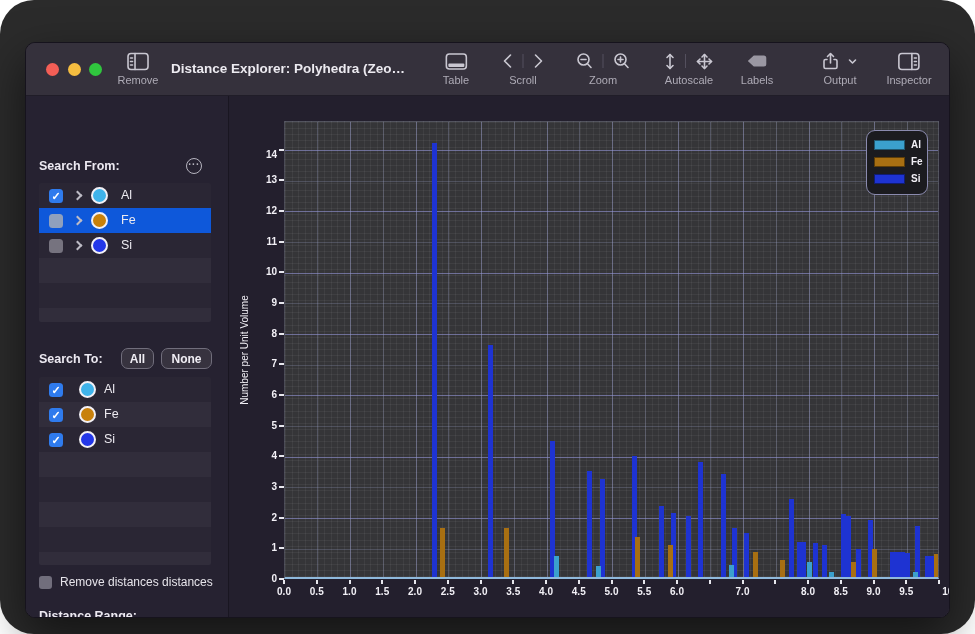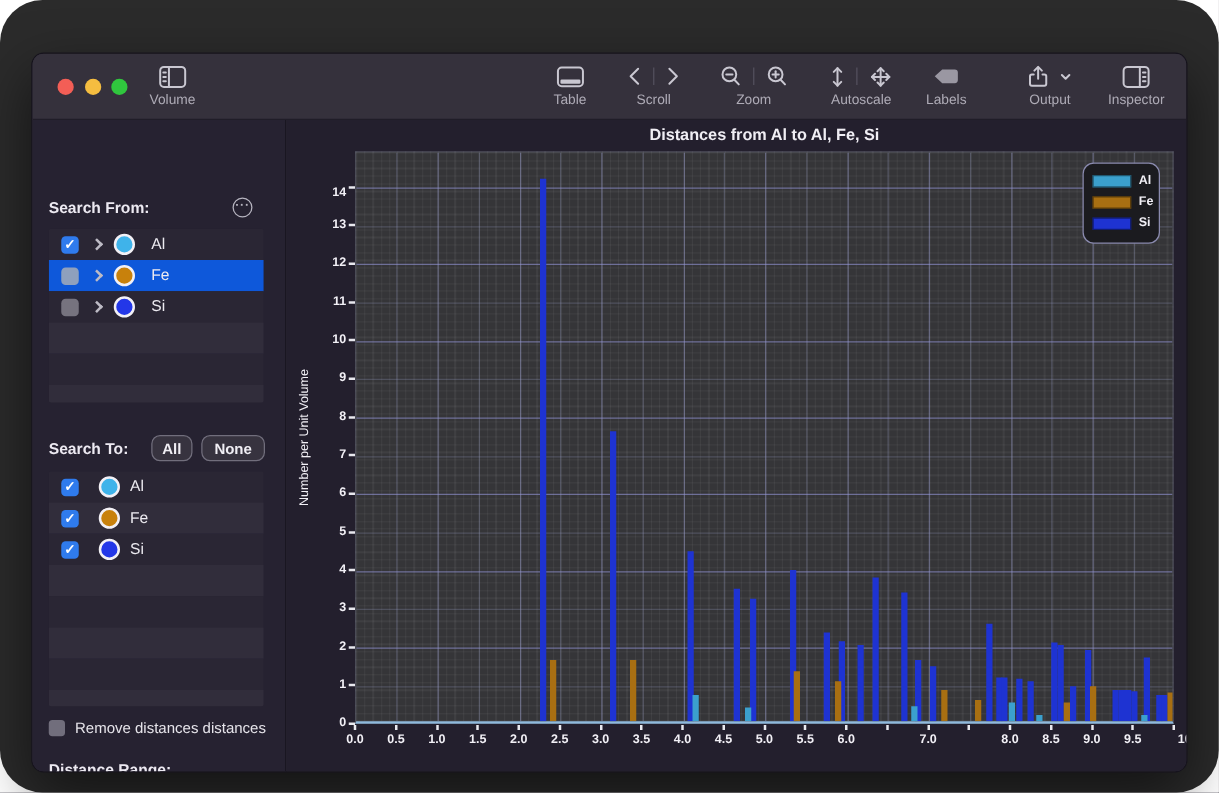--- a/index.html
+++ b/index.html
@@ -75,23 +75,24 @@
     <div class="titem" style="left:112px;">
       <div class="ticon">
         <svg width="23" height="19">
             <rect class="istroke" x="1.5" y="1.5" width="20" height="16" rx="3"></rect>
             <line class="istroke" x1="8.5" y1="1.5" x2="8.5" y2="17.5"></line>
             <line class="istroke" x1="4" y1="6" x2="6" y2="6"></line>
             <line class="istroke" x1="4" y1="9.5" x2="6" y2="9.5"></line>
             <line class="istroke" x1="4" y1="13" x2="6" y2="13"></line>
           </svg>
       </div>
-      <div class="tlabel">Volume</div>
-    </div>
-
+      <div class="tlabel">Remove</div>
+    </div>
+
+    <div id="win-title">Distance Explorer: Polyhedra (Zeo…</div>
 
     <div class="titem" style="left:430px;">
       <div class="ticon">
         <svg width="23" height="19">
             <rect class="istroke" x="1.5" y="2" width="20" height="15" rx="3"></rect>
             <rect x="3.5" y="11.5" width="16" height="3.5" rx="1" fill="#c9c7d1"></rect>
           </svg>
       </div>
       <div class="tlabel">Table</div>
     </div>
@@ -254,21 +255,20 @@
       </div>
 
     <div id="dup-box"></div>
     <div id="dup-label">Remove distances distances</div>
 
     <div class="shead" style="left:13px; top:513px;">Distance Range:</div>
 
   </div>
 
   <div id="chart-area">
-    <div id="chart-title">Distances from Al to Al, Fe, Si</div>
     <div id="y-axis-label">Number per Unit Volume</div>
     <div id="plot-area">
         <div class="gv" style="left: 32.25px;"></div>
         <div class="gv major" style="left: 65px;"></div>
         <div class="gv" style="left: 97.75px;"></div>
         <div class="gv major" style="left: 130.5px;"></div>
         <div class="gv" style="left: 163.25px;"></div>
         <div class="gv major" style="left: 196px;"></div>
         <div class="gv" style="left: 228.75px;"></div>
         <div class="gv major" style="left: 261.5px;"></div>

